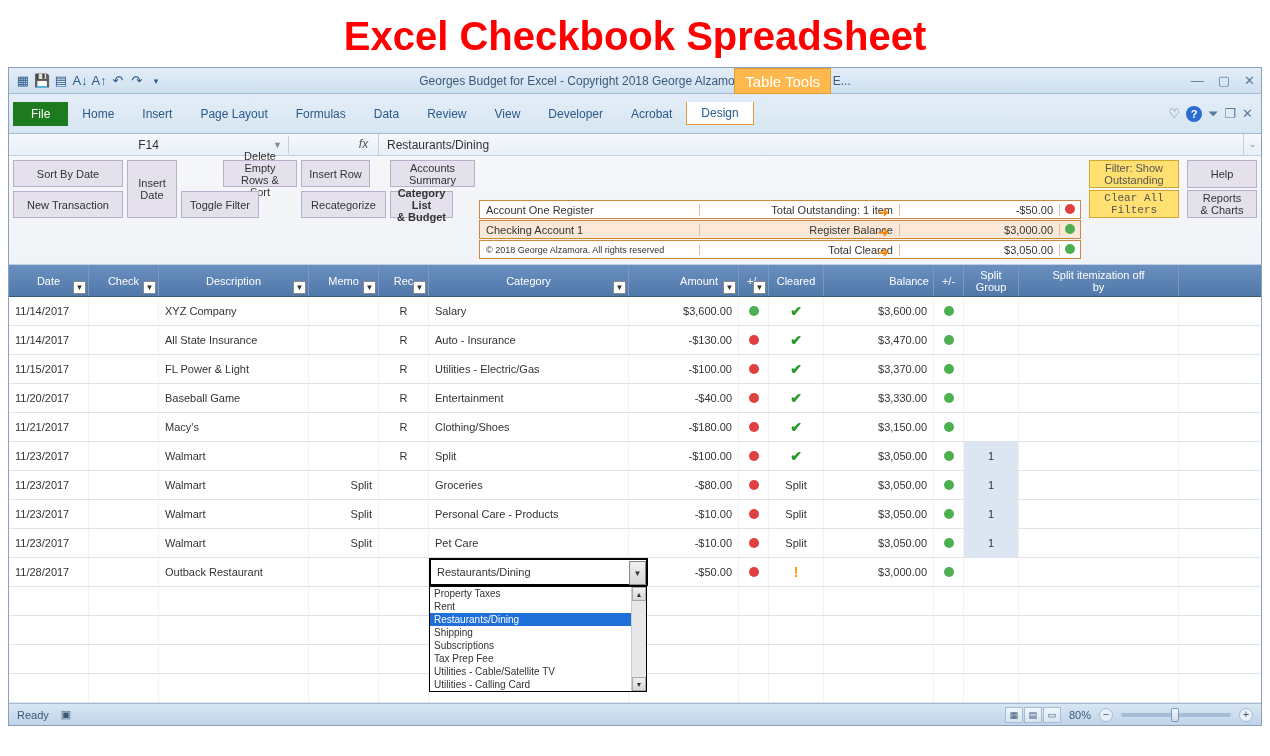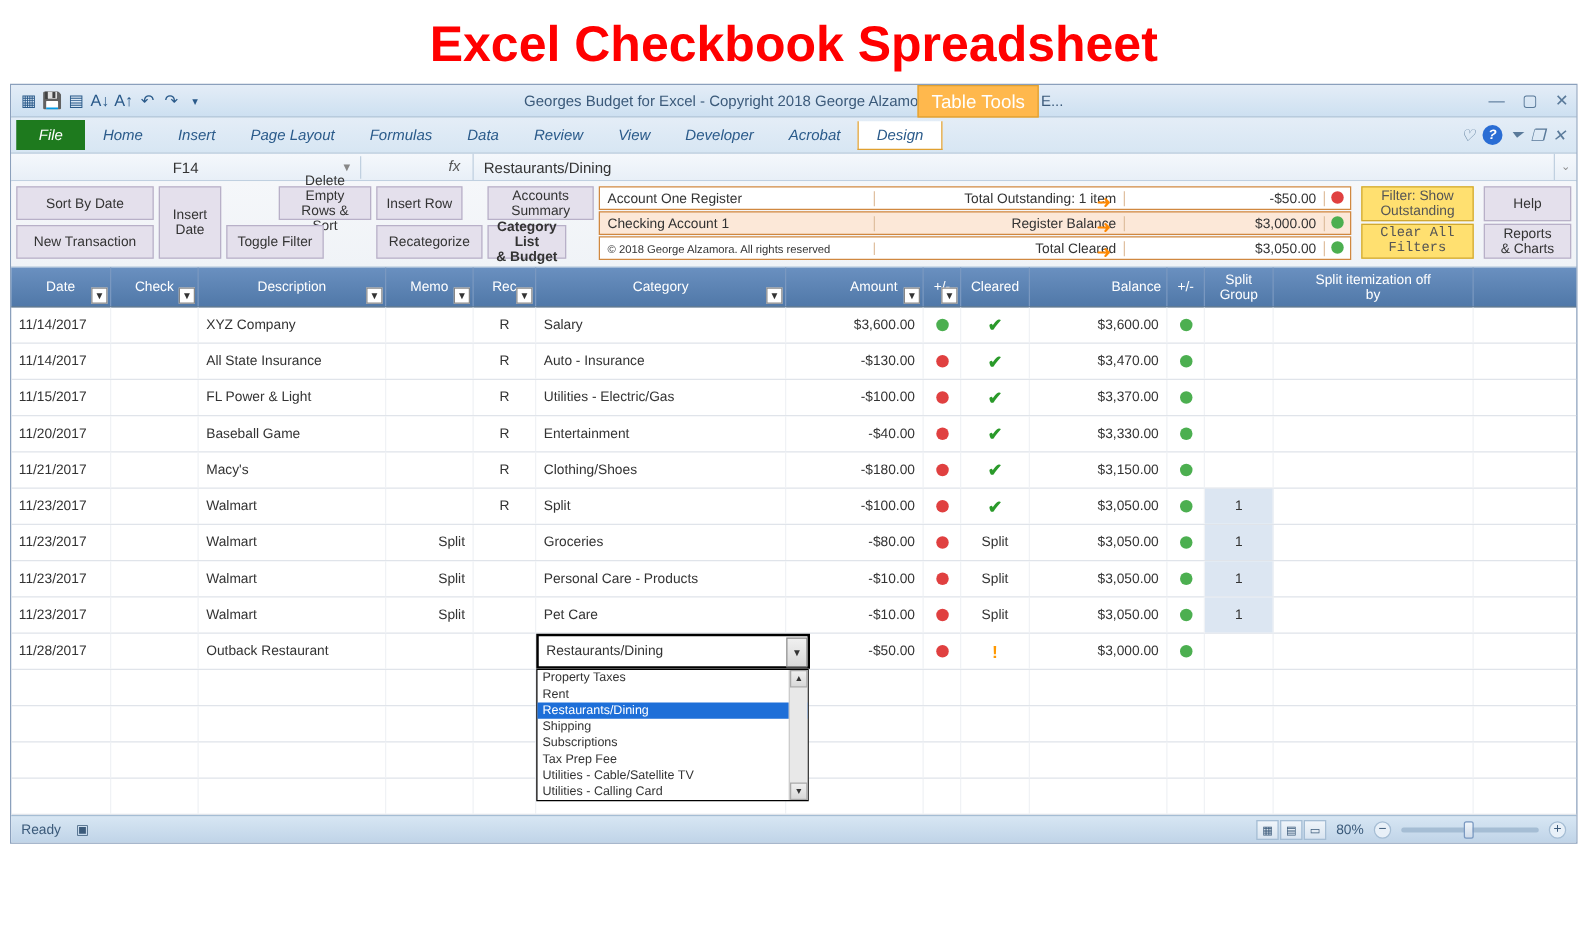--- a/index.html
+++ b/index.html
@@ -10,21 +10,21 @@
 
 .titlebar { display: flex; align-items: center; background: linear-gradient(#e4edf7,#cde0f1); height: 26px; padding: 0 6px; border-bottom: 1px solid #a5bdd4; position: relative; }
 .qat { display: flex; align-items: center; gap: 3px; }
 .qat-icon { width: 16px; height: 16px; display: inline-flex; align-items: center; justify-content: center; font-size: 13px; color: #2a5a8a; }
 .title-text { position: absolute; left: 50%; transform: translateX(-50%); color: #3b5a7a; font-size: 12px; }
 .win-controls { margin-left: auto; display: flex; gap: 14px; color: #5a7a9a; font-size: 13px; }
 
 .tabletools { position: absolute; right: 430px; top: 0; background: #ffb84d; color: #fff; font-size: 15px; padding: 3px 10px; height: 26px; display: flex; align-items: center; border: 1px solid #e0a030; }
 
 
-.ribbon-tabs { display: flex; align-items: center; background: linear-gradient(#e4edf7,#d7e6f3); height: 29px; border-bottom: 1px solid #a5bdd4; padding-left: 4px; font-style: italic; }
+.ribbon-tabs { display: flex; align-items: center; background: linear-gradient(#e4edf7,#d7e6f3); height: 40px; border-bottom: 1px solid #a5bdd4; padding-left: 4px; }
 .file-tab { background: #1e7a1e; color: #fff; padding: 4px 18px; font-size: 12px; height: 24px; display: flex; align-items: center; }
 .rtab { padding: 4px 14px; color: #2a5a8a; font-size: 12px; cursor: pointer; }
 .rtab.design { border: 1px solid #e0a030; border-top: none; background: #fff; }
 .ribbon-right { margin-left: auto; display: flex; gap: 6px; padding-right: 8px; align-items: center; color: #5a7a9a; font-size: 13px; }
 .help-circle { background: #2a6dd4; color: #fff; border-radius: 50%; width: 16px; height: 16px; display: inline-flex; align-items: center; justify-content: center; font-size: 11px; font-weight: bold; }
 
 
 .fbar-row { display: flex; align-items: center; background: linear-gradient(#f5f8fc,#e8eff7); height: 22px; border-bottom: 1px solid #c0d0e0; }
 .namebox { width: 280px; text-align: center; border-right: 1px solid #c0d0e0; font-size: 12px; padding: 2px; position: relative; }
 .namebox-dd { position: absolute; right: 6px; top: 4px; color: #888; font-size: 9px; }
@@ -32,21 +32,21 @@
 .fbar-input { flex: 1; padding: 2px 8px; font-size: 12px; }
 .fbar-expand { width: 18px; text-align: center; color: #888; font-size: 9px; border-left: 1px solid #c0d0e0; height: 100%; line-height: 20px; }
 
 
 .custom-toolbar { display: flex; background: linear-gradient(#f5f7fa,#f0f3f7); border-bottom: 1px solid #c0d0e0; padding: 4px; gap: 4px; }
 .tb-col { display: flex; flex-direction: column; gap: 4px; }
 .tb-btn { background: #e4e0ec; border: 1px solid #b8b0c8; padding: 4px 6px; font-size: 11px; text-align: center; color: #333; display: flex; align-items: center; justify-content: center; cursor: pointer; }
 .tb-btn.tall { height: 58px; }
 .tb-btn.half { height: 27px; }
 
-.summary-panel { display: flex; flex-direction: column; flex: 1; }
+.summary-panel { display: flex; flex-direction: column; flex: 1; margin-top: 40px; }
 .summary-row { display: flex; height: 19px; align-items: center; border: 1px solid #d08840; margin-bottom: 1px; background: #fff; }
 .summary-row.hl { background: #fce8d8; }
 .sr-left { width: 220px; padding: 0 6px; font-size: 11px; border-right: 1px solid #e0c0a0; }
 .sr-mid { flex: 1; padding: 0 6px; font-size: 11px; text-align: right; border-right: 1px solid #e0c0a0; position: relative; }
 .sr-arrow { position: absolute; right: 10px; color: #ff8800; font-size: 14px; }
 .sr-amt { width: 160px; padding: 0 6px; font-size: 11px; text-align: right; border-right: 1px solid #e0c0a0; }
 .sr-dot { width: 20px; text-align: center; }
 
 .right-btns { display: flex; flex-direction: column; gap: 2px; margin-left: 4px; }
 .yellow-btn { background: #ffe070; border: 1px solid #d0a830; padding: 2px 6px; font-size: 11px; text-align: center; height: 28px; display: flex; align-items: center; justify-content: center; cursor: pointer; color: #555; width: 90px; }

